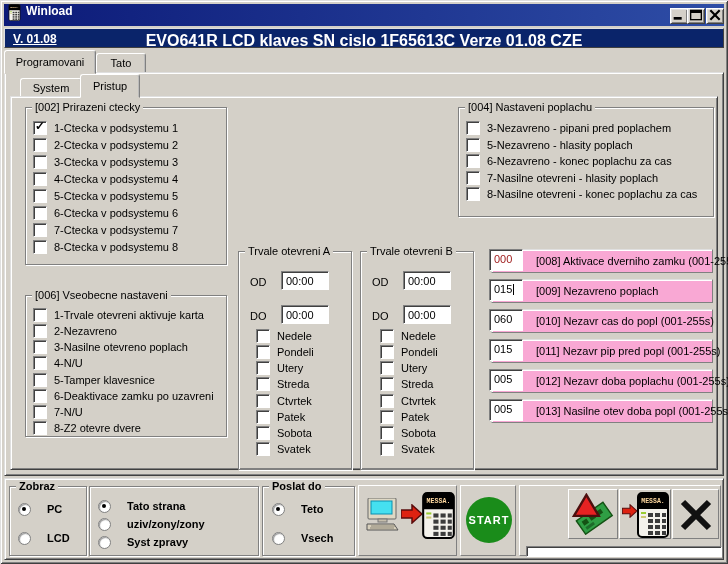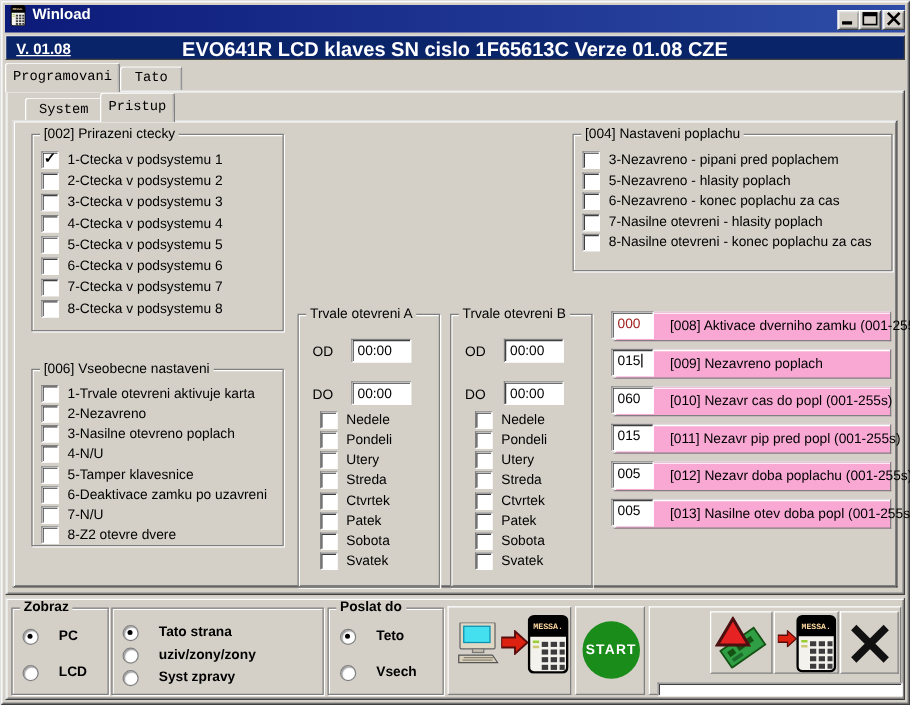--- a/index.html
+++ b/index.html
@@ -14,21 +14,21 @@
   .winbtn{position:absolute;width:16px;height:14px;background:#d4d0c8;
     border:1px solid;border-color:#fff #404040 #404040 #fff;
     box-shadow:inset 1px 1px 0 #dfdfdf, inset -1px -1px 0 #808080;}
   
   #hdr{position:absolute;left:4px;top:28px;width:720px;height:20px;background:#0a246a;
     border:1px solid;border-color:#dfdfdf #404040 #404040 #dfdfdf;box-sizing:border-box;}
   #hdr .ver{position:absolute;left:8px;top:3px;color:#fff;font-weight:bold;font-size:12px;text-decoration:underline;cursor:pointer;}
   #hdr .cap{position:absolute;left:0;right:0;top:3px;text-align:center;color:#fff;font-weight:bold;font-size:16px;}
   
   .tab{position:absolute;background:#d4d0c8;border:1px solid;border-color:#fff #808080 #d4d0c8 #fff;
-    border-radius:3px 3px 0 0;text-align:center;box-shadow:inset -1px 0 0 #bbb;z-index:2;font-family:Liberation Mono, monospace;}
+    border-radius:3px 3px 0 0;text-align:center;box-shadow:inset -1px 0 0 #bbb;z-index:2;}
   .tab.active{z-index:4;border-bottom-color:#d4d0c8;}
   .bevel{position:absolute;background:#d4d0c8;border:1px solid;border-color:#dfdfdf #404040 #404040 #dfdfdf;
     box-shadow:inset 1px 1px 0 #fff, inset -1px -1px 0 #808080;box-sizing:border-box;}
   
   .groupbox{position:absolute;border:1px solid #808080;box-shadow:inset 1px 1px 0 #fff, 1px 1px 0 #fff;}
   .legend{position:absolute;top:-7px;left:6px;background:#d4d0c8;padding:0 3px;white-space:nowrap;}
   .legend.b{font-weight:bold;}
   
   .row{position:absolute;height:15px;cursor:default;}
   .cb{position:absolute;left:0;top:0;width:12px;height:12px;background:#fff;border:1px solid;

